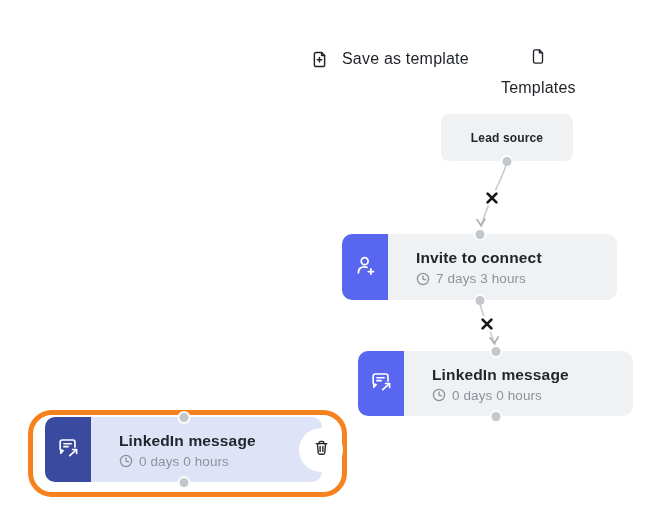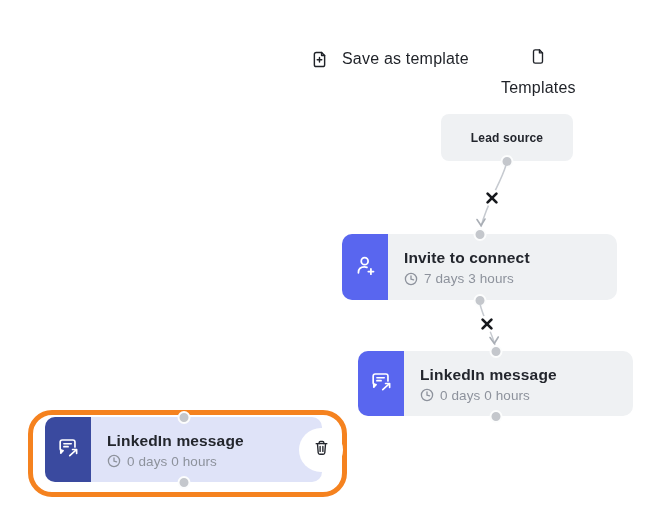--- a/index.html
+++ b/index.html
@@ -17,21 +17,21 @@
   .tb-btn svg{display:block;}
   
   .node{
     position:absolute;display:flex;border-radius:10px;background:#EFF1F3;z-index:2;
   }
   .icon-box{
     flex:0 0 46px;width:46px;border-radius:10px 0 0 10px;background:#5966EF;
     display:flex;align-items:center;justify-content:center;
   }
   .node-content{
-    display:flex;flex-direction:column;justify-content:center;padding-left:16px;
+    display:flex;flex-direction:column;justify-content:center;padding-left:28px;
   }
   .node-title{font-size:15.5px;font-weight:700;color:#23262d;letter-spacing:.15px;line-height:19px;}
   .node-delay{display:flex;align-items:center;gap:6px;margin-top:4px;color:#8d929c;font-size:13.5px;letter-spacing:.1px;}
   .node-delay svg{display:block;}
   
   .dot{
     position:absolute;width:13px;height:13px;border-radius:50%;background:#c4c7cc;
     border:2px solid #fcfdfd;box-sizing:border-box;left:50%;transform:translateX(-50%);z-index:4;
   }
   .dot.top{top:-6.5px;}

